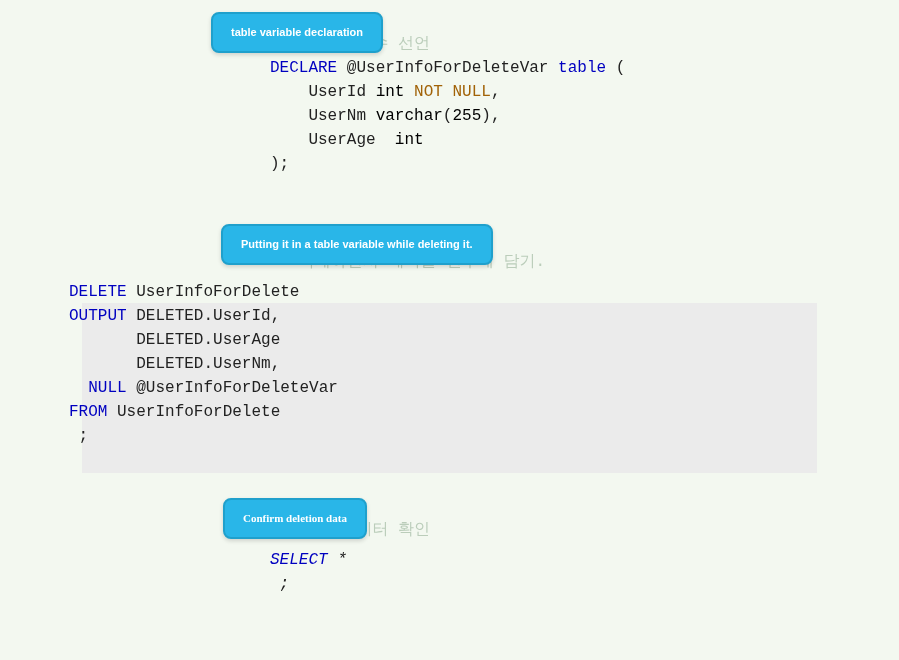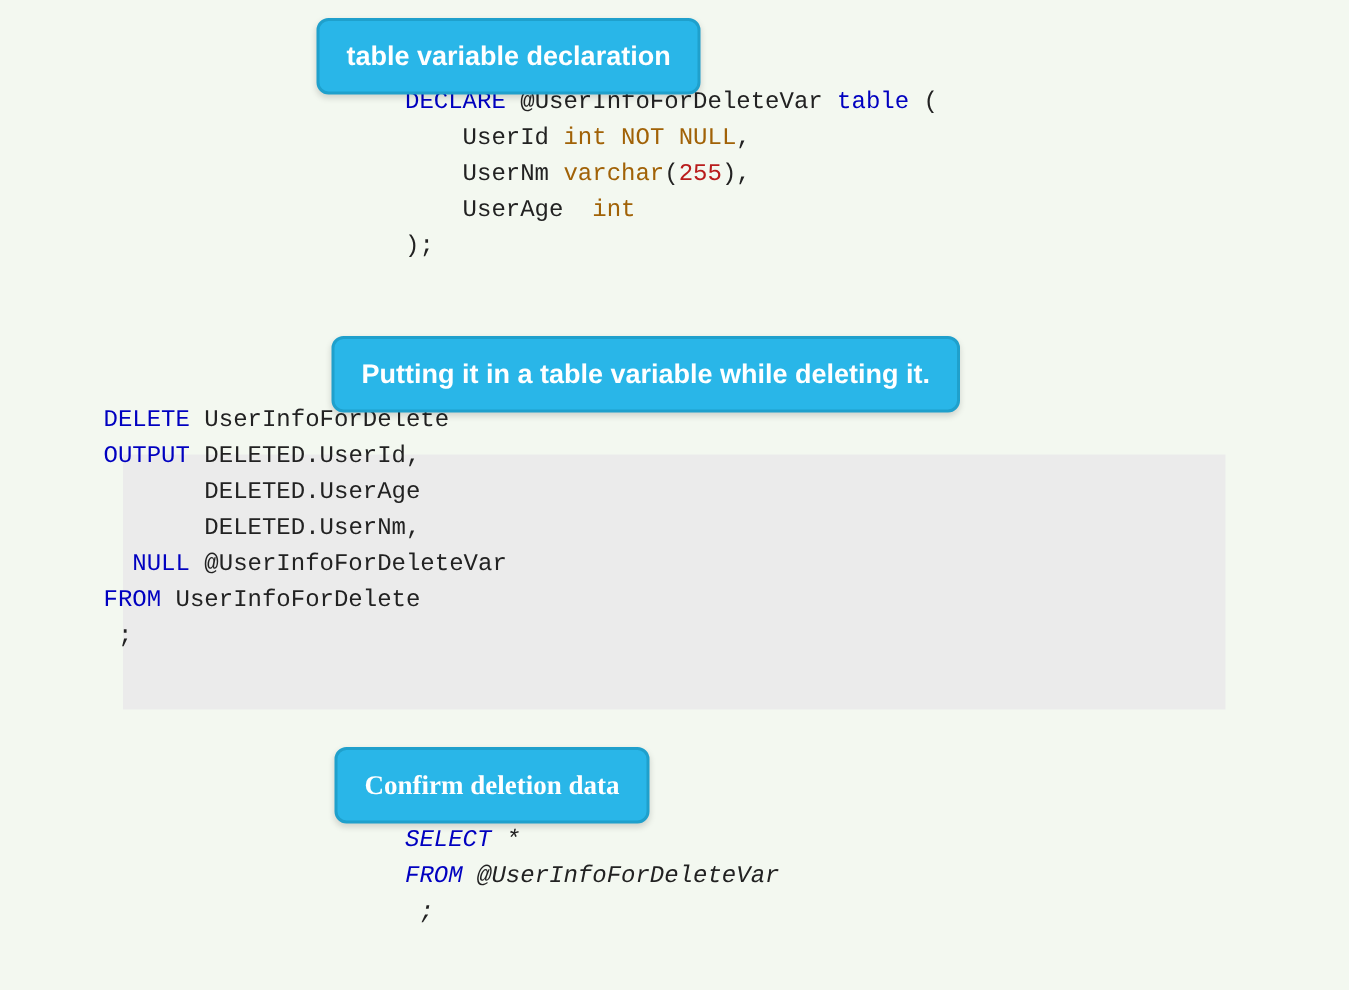--- a/index.html
+++ b/index.html
@@ -12,45 +12,45 @@
     width: 899px;
     height: 660px;
     position: relative;
     overflow: hidden;
   }
   .callout {
     position: absolute;
     background: #29b6e8;
     color: #fff;
     font-family: -apple-system, BlinkMacSystemFont, "Segoe UI", Arial, sans-serif;
-    font-size: 18px;
+    font-size: 11px;
     font-weight: 600;
     padding: 10px 18px;
     border-radius: 8px;
     border: 2px solid #1fa0cc;
     box-shadow: 0 2px 4px rgba(0,0,0,0.15);
     z-index: 10;
   }
   .code-block {
     position: absolute;
     left: 0;
     right: 0;
     padding-left: 235px;
     color: #222;
     margin-left: 35px;
   }
   .faded-comment {
     color: #b5c9b5;
     opacity: 0.9;
   }
   .kw-blue { color: #0000c0; }
-  .kw-type { color: #a16207; text-align: right; }
+  .kw-type { color: #000000; text-align: right; }
   .kw-gray { color: #a16207; }
   .ident { color: #222; }
-  .num { color: #b91c1c; }
+  .num { color: #000000; }
   .punct { color: #222; }
   .line { white-space: pre; }
   .highlight-band {
     position: absolute;
     left: 82px;
     right: 82px;
     background: #ebebeb;
     z-index: 0;
   }
   .code-layer {
@@ -80,36 +80,35 @@
   <div class="line"><span class="punct">);</span></div>
 </div>
 
 <div class="callout" style="left:221px; top:224px;">
   <span>Putting it in a table variable while deleting it.</span>
 </div>
 
 <div class="code-block" style="top:250px;">
   <div class="line faded-comment">-- 삭제하면서 테이블 변수에 담기.</div>
 </div>
-<div class="code-block" style="top:268px;padding-left:34px;">
+<div class="code-block" style="top:280px;padding-left:34px;">
   <div class="line"><span class="kw-blue">DELETE</span> <span class="ident">UserInfoForDelete</span></div>
   <div class="line"><span class="kw-blue">OUTPUT</span> <span class="ident">DELETED</span><span class="punct">.</span><span class="ident">UserId</span><span class="punct">,</span></div>
   <div class="line">       <span class="ident">DELETED</span><span class="punct">.</span><span class="ident">UserAge</span></div>
   <div class="line">       <span class="ident">DELETED</span><span class="punct">.</span><span class="ident">UserNm</span><span class="punct">,</span></div>
   <div class="line">  <span class="kw-blue">NULL</span> <span class="ident">@UserInfoForDeleteVar</span></div>
   <div class="line"><span class="kw-blue">FROM</span> <span class="ident">UserInfoForDelete</span></div>
   <div class="line"> <span class="punct">;</span></div>
 </div>
 
 <div class="callout" style="left:223px; top:498px;font-family:Liberation Serif, serif;">
   <span>Confirm deletion data</span>
 </div>
 
 <div class="code-block" style="top:518px;">
   <div class="line faded-comment">-- 삭제 데이터 확인</div>
 </div>
 <div class="code-block" style="top:548px;font-style:italic;">
   <div class="line"><span class="kw-blue">SELECT</span> <span class="punct">*</span></div>
-  <div class="line"><span class="kw-blue">FROM</span> <span class="ident">@UserInfoForDeleteVar</span></div>
   <div class="line"> <span class="punct">;</span></div>
 </div>
 
 </div>
 
 </body></html>

